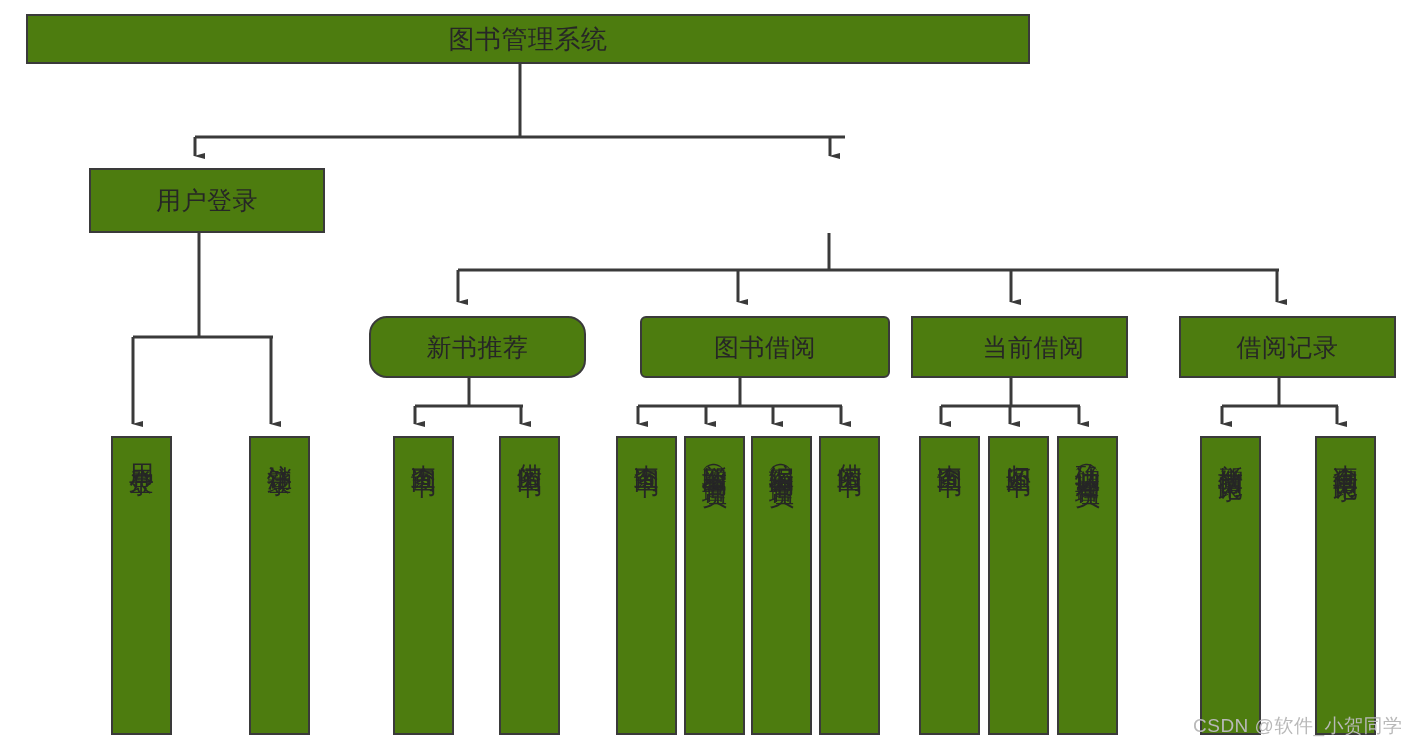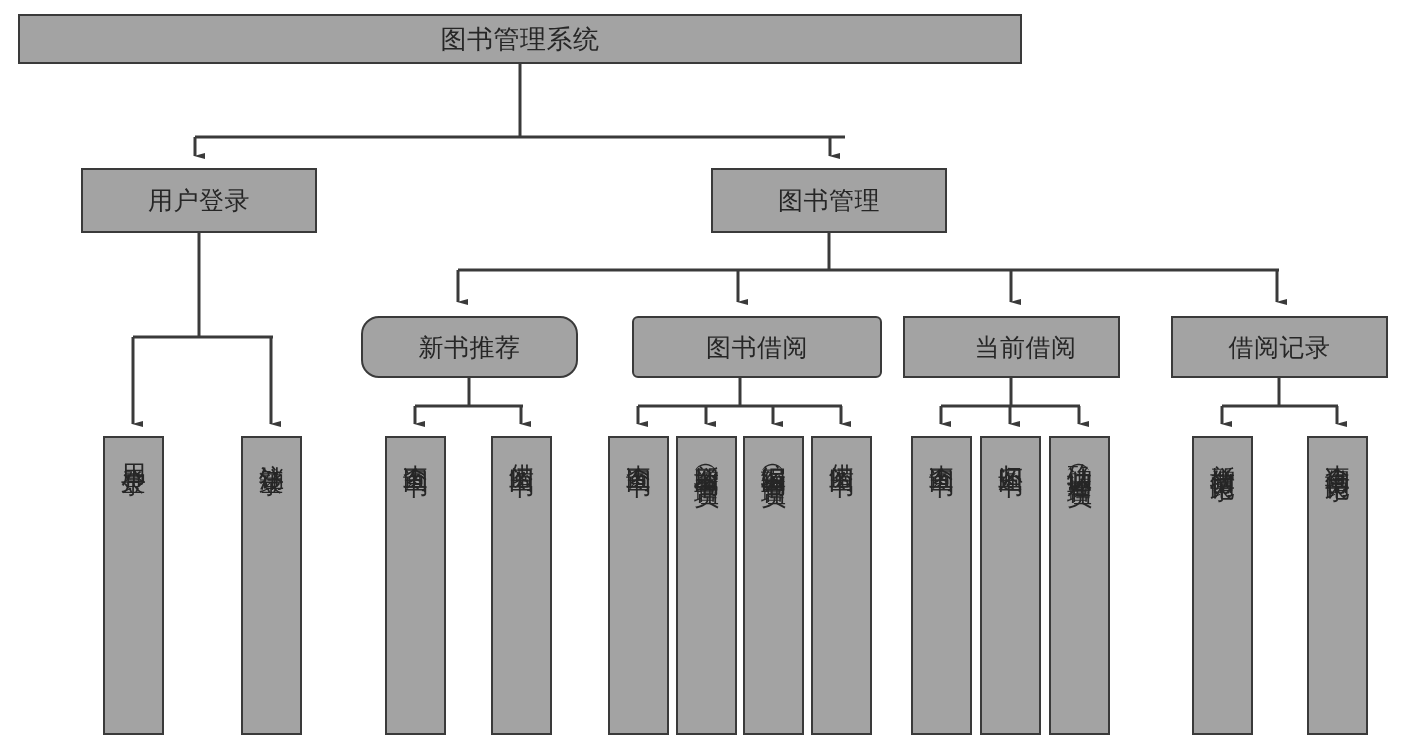--- a/index.html
+++ b/index.html
@@ -24,25 +24,26 @@
     left: 0;
     top: 0;
     width: 1405px;
     height: 747px;
     pointer-events: none;
   }
   .node {
     position: absolute;
     box-sizing: border-box;
     border: 2px solid #3a3a3a;
-    background: #a3a3a3;
+    background: #4d7c0f;
     display: flex;
     align-items: center;
     justify-content: center;
     color: #262626;
+    margin-left: 8px;
   }
   .node .label {
     display: block;
     text-align: center;
     line-height: 1.32;
     white-space: nowrap;
   }
   .node.horizontal .label {
     font-size: 25px;
     letter-spacing: 0.5px;
@@ -126,23 +127,20 @@
     </g>
   </svg>
 
   <div class="node horizontal root" style="left:18px; top:14px; width:1004px; height:50px;">
     <span class="label">图书管理系统</span>
   </div>
 
   <div class="node horizontal" style="left:81px; top:168px; width:236px; height:65px;">
     <span class="label">用户登录</span>
   </div>
-  <div class="node horizontal" style="left:711px; top:168px; width:236px; height:65px;">
-    <span class="label">图书管理</span>
-  </div>
 
   <div class="node horizontal" style="left:361px; top:316px; width:217px; height:62px;border-radius:18px;">
     <span class="label">新书推荐</span>
   </div>
   <div class="node horizontal" style="left:632px; top:316px; width:250px; height:62px;border-radius:6px;">
     <span class="label">图书借阅</span>
   </div>
   <div class="node horizontal" style="left:903px; top:316px; width:217px; height:62px;padding-left:28px;">
     <span class="label">当前借阅</span>
   </div>
@@ -187,14 +185,15 @@
     <span class="label">确认归还（管理员）</span>
   </div>
 
   <div class="node vertical" style="left:1192px; top:436px; width:61px; height:299px;">
     <span class="label">新增借阅记录</span>
   </div>
   <div class="node vertical" style="left:1307px; top:436px; width:61px; height:299px;">
     <span class="label">查询借阅记录</span>
   </div>
 
+  <div class="watermark">CSDN @软件_小贺同学</div>
 
 </div>
 
 </body></html>

